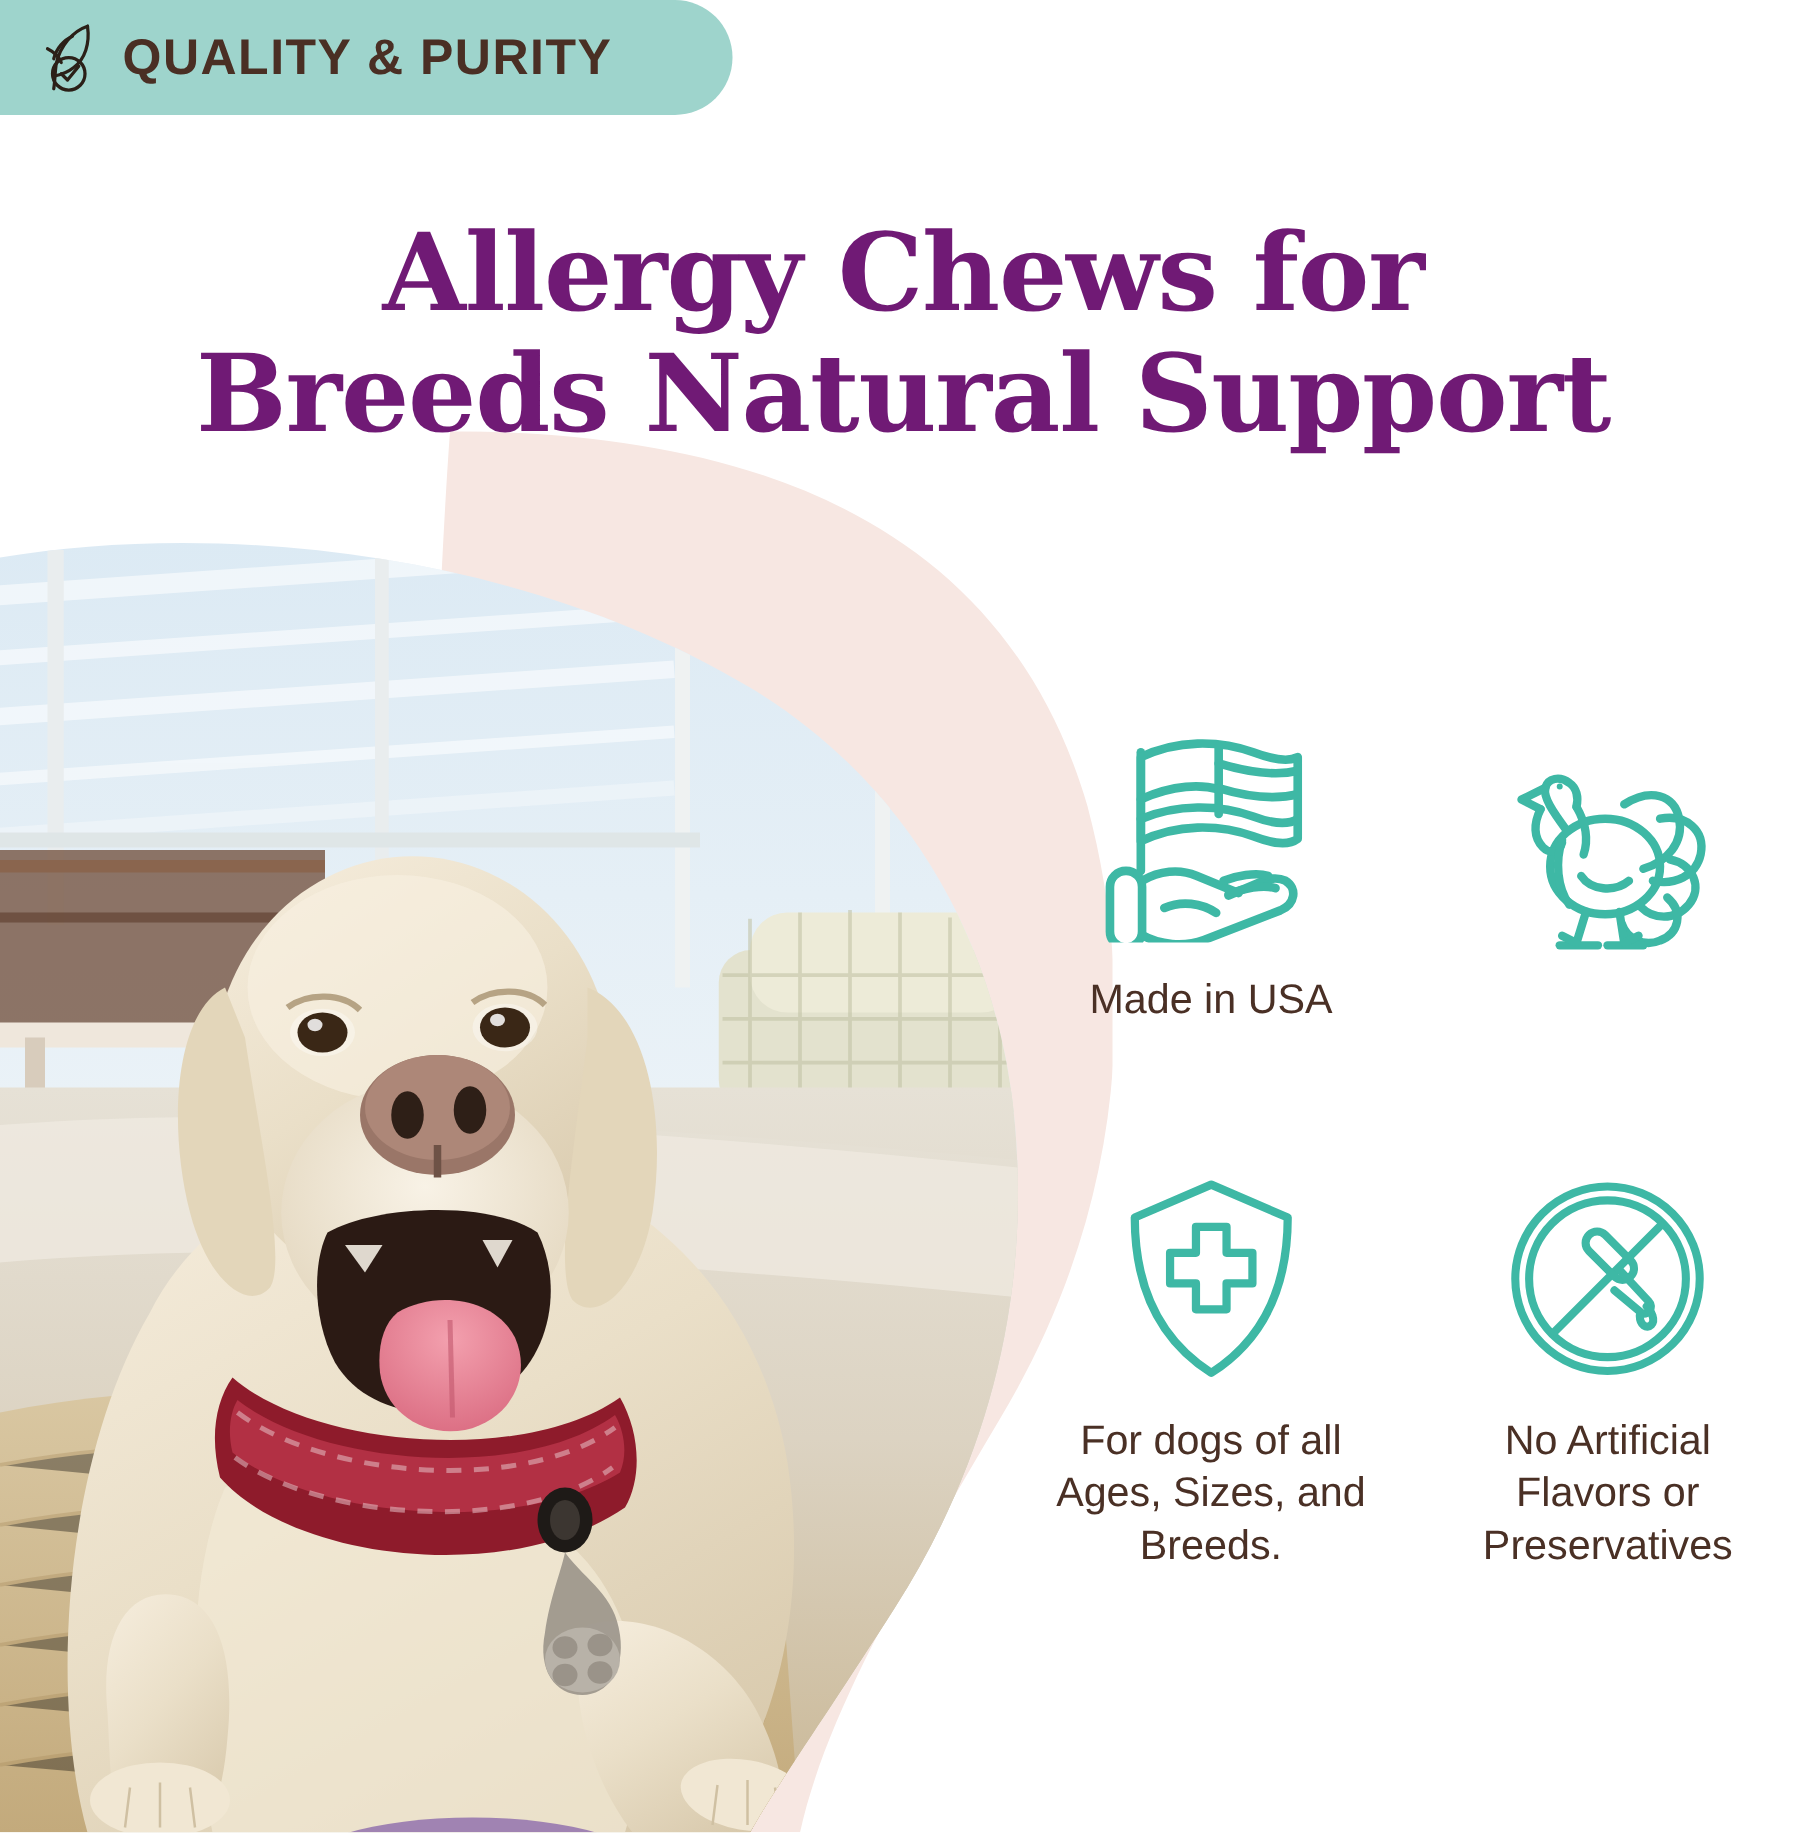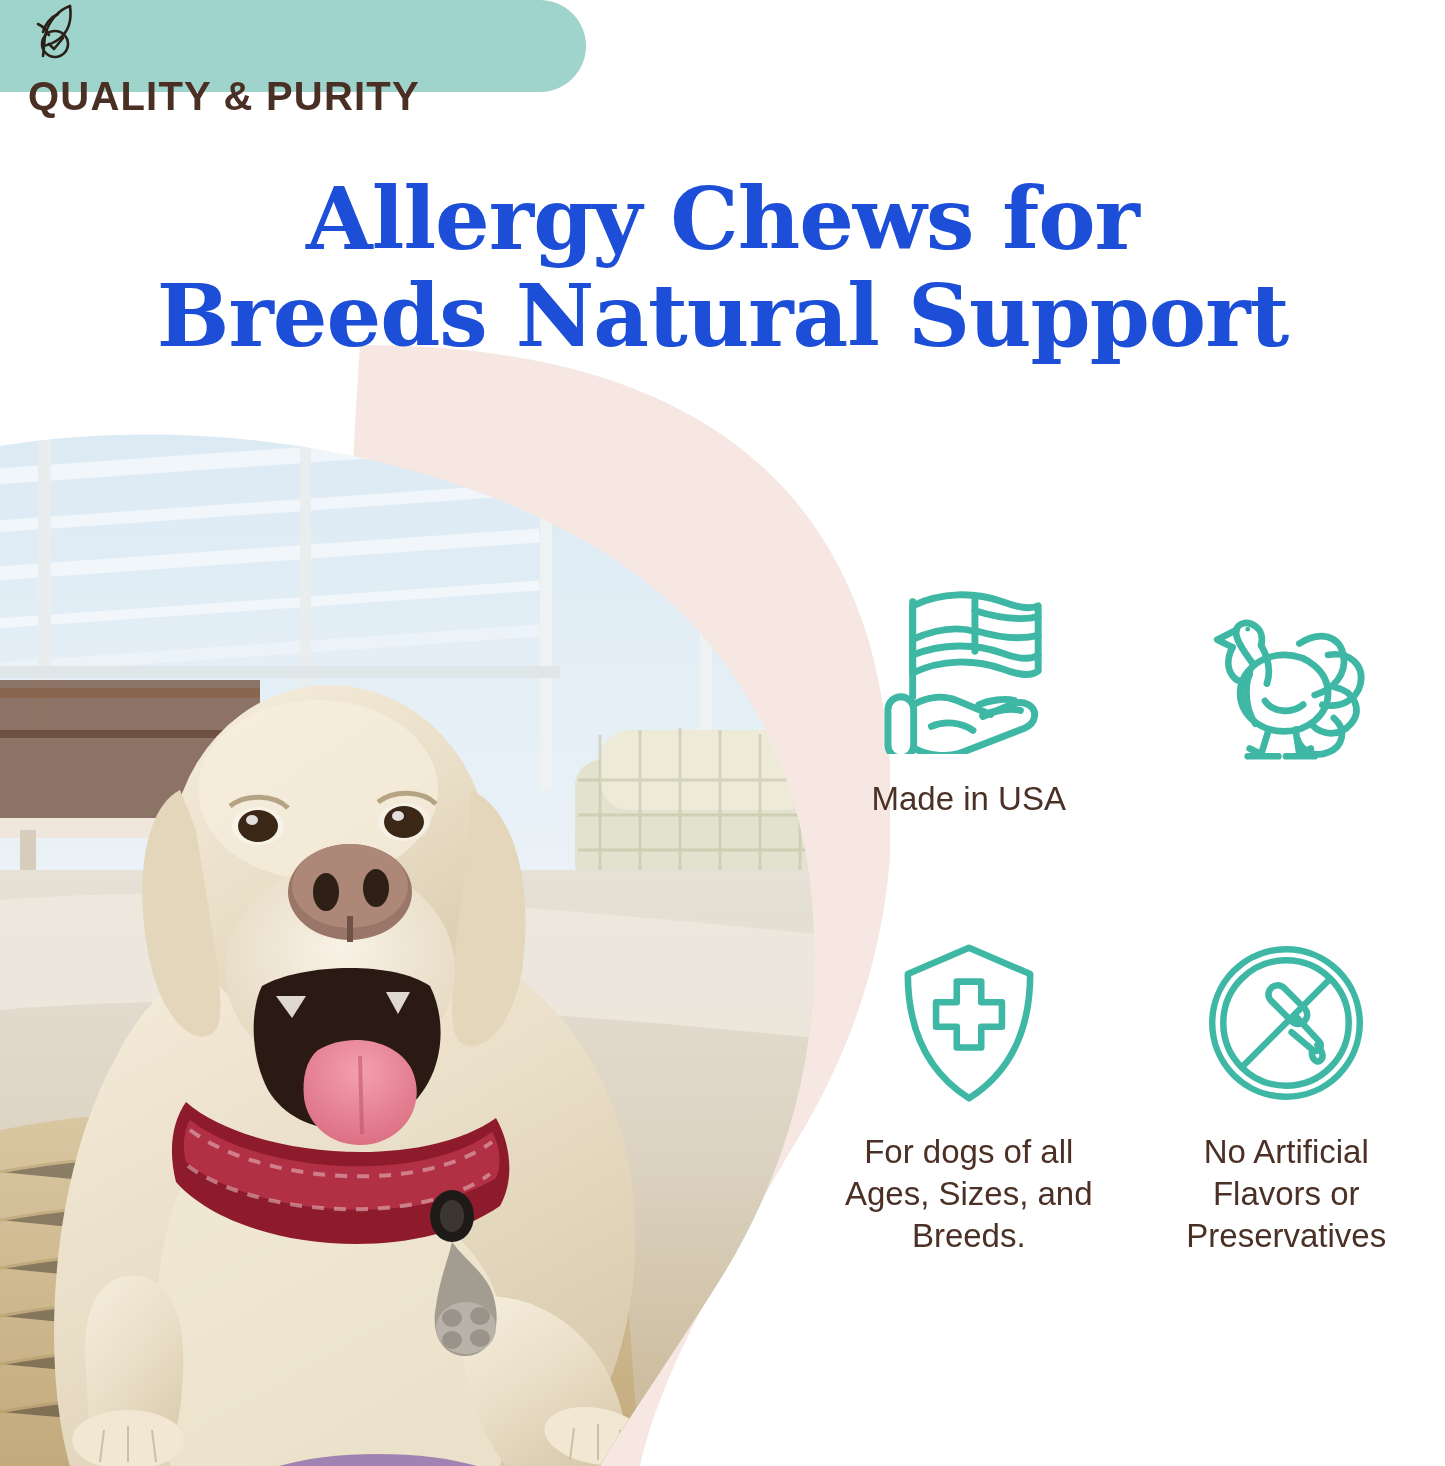--- a/index.html
+++ b/index.html
@@ -10,36 +10,35 @@
     overflow:hidden;
     position:relative;
   }
   #stage{position:relative;width:1445px;height:1466px;overflow:hidden;background:#fff;}
 
   
   .badge-bar{
     position:absolute;left:0;top:0;width:586px;height:92px;
     background:#9ED4CC;
     border-top-right-radius:46px;border-bottom-right-radius:46px;
-    display:flex;gap:14px;padding-left:28px;
+    display:flex;align-items:center;gap:14px;padding-left:28px;
     box-sizing:border-box;
-    flex-direction:column;
   }
   .badge-icon{width:56px;height:62px;flex:0 0 auto;display:block;}
   .badge-text{
     font-size:40px;font-weight:700;letter-spacing:1.2px;
     color:#4A2F24;font-family:"Liberation Sans",sans-serif;
     white-space:nowrap;line-height:1;
   }
 
   
   .headline{
     position:absolute;left:0;top:150px;width:1445px;
     text-align:center;
-    color:#1d4ed8;
+    color:#701a75;
     font-family:"DejaVu Serif","Liberation Serif",serif;
     font-weight:700;
     line-height:1.12;
     letter-spacing:-1px;
     z-index:6;
     pointer-events:none;
   }
   .headline .l1{display:block;font-size:86px;transform:scaleX(1.0);}
   .headline .l2{display:block;font-size:86px;}
 

